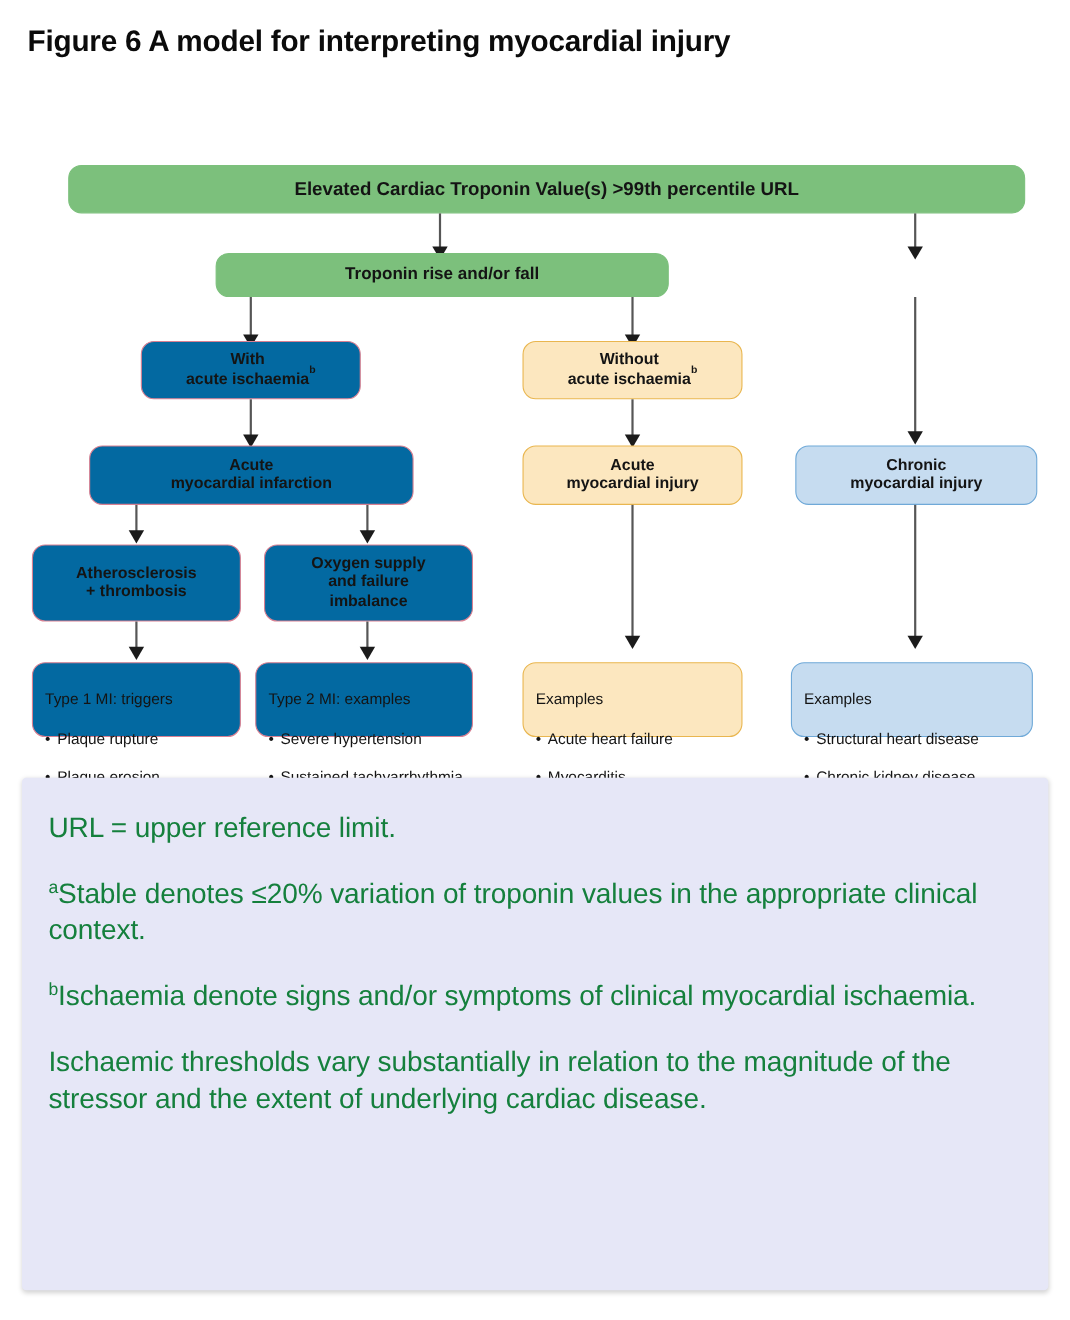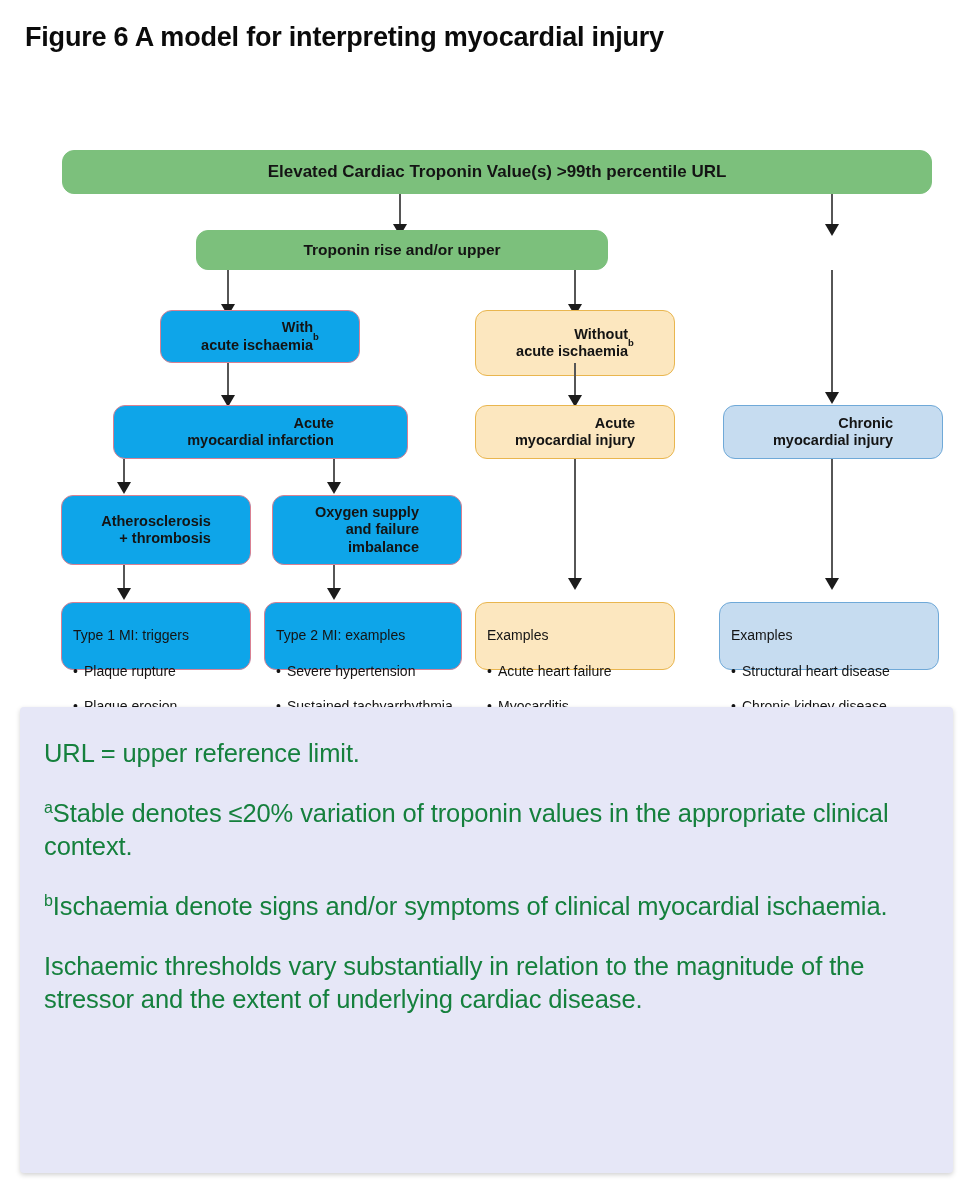--- a/index.html
+++ b/index.html
@@ -37,38 +37,38 @@
     width: 973px;
     height: 560px;
   }
 
   .node {
     position: absolute;
     box-sizing: border-box;
     display: flex;
     align-items: center;
     justify-content: center;
-    text-align: right;
+    text-align: center;
     border-radius: 12px;
     border: 1.6px solid transparent;
     font-size: 14.5px;
     line-height: 1.18;
     color: #141414;
     padding: 4px 2px;
     white-space: pre-line;
   }
   .node.listbox {
     display: block;
     text-align: left;
     padding: 7px 10px 7px 11px;
   }
 
   
   .green  { background: #7cc07c; border-color: #7cc07c; }
-  .pink   { background: #0ea5e9; border-color: #d98092; margin-left: 32px; }
+  .pink   { background: #0369a1; border-color: #d98092; }
   .yellow { background: #fce7bf; border-color: #e9b64f; }
   .blue   { background: #c6dcf0; border-color: #6fa9d8; }
 
   .node.bold { font-weight: bold; }
   .node .sup {
     font-size: 9.5px;
     vertical-align: super;
     line-height: 0;
   }
 
@@ -144,36 +144,36 @@
 <div class="flowchart">
 
   <div class="node green bold" style="left:62px; top:20px; width:870px; height:44px; font-size:17px;">Elevated Cardiac Troponin Value(s) &gt;99th percentile URL</div>
 
   <div class="conn" style="left:399px; top:64px; height:32px;"></div>
   <div class="arrowhead" style="left:393px; top:94px;"></div>
 
   <div class="conn" style="left:831px; top:64px; height:32px;"></div>
   <div class="arrowhead" style="left:825px; top:94px;"></div>
 
-  <div class="node green bold" style="left:196px; top:100px; width:412px; height:40px; font-size:15.5px;">Troponin rise and/or upper</div>
+  <div class="node green bold" style="left:196px; top:100px; width:412px; height:40px; font-size:15.5px;">Troponin rise and/or fall</div>
 
 
   <div class="conn" style="left:227px; top:140px; height:36px;"></div>
   <div class="arrowhead" style="left:221px; top:174px;"></div>
 
   <div class="conn" style="left:574px; top:140px; height:36px;"></div>
   <div class="arrowhead" style="left:568px; top:174px;"></div>
 
   <div class="conn" style="left:831px; top:140px; height:132px;"></div>
   <div class="arrowhead" style="left:825px; top:262px;"></div>
 
   <div class="node pink bold" style="left:128px; top:180px; width:200px; height:53px;"><span>With
 acute ischaemia</span><span class="sup">b</span></div>
 
-  <div class="node yellow bold" style="left:475px; top:180px; width:200px; height:66px;"><span>Without
+  <div class="node yellow bold" style="left:475px; top:180px; width:200px; height:53px;"><span>Without
 acute ischaemia</span><span class="sup">b</span></div>
 
   <div class="conn" style="left:227px; top:233px; height:36px;"></div>
   <div class="arrowhead" style="left:221px; top:265px;"></div>
 
   <div class="conn" style="left:574px; top:233px; height:36px;"></div>
   <div class="arrowhead" style="left:568px; top:265px;"></div>
 
   <div class="node pink bold" style="left:81px; top:275px; width:295px; height:54px;">Acute
 myocardial infarction</div>

